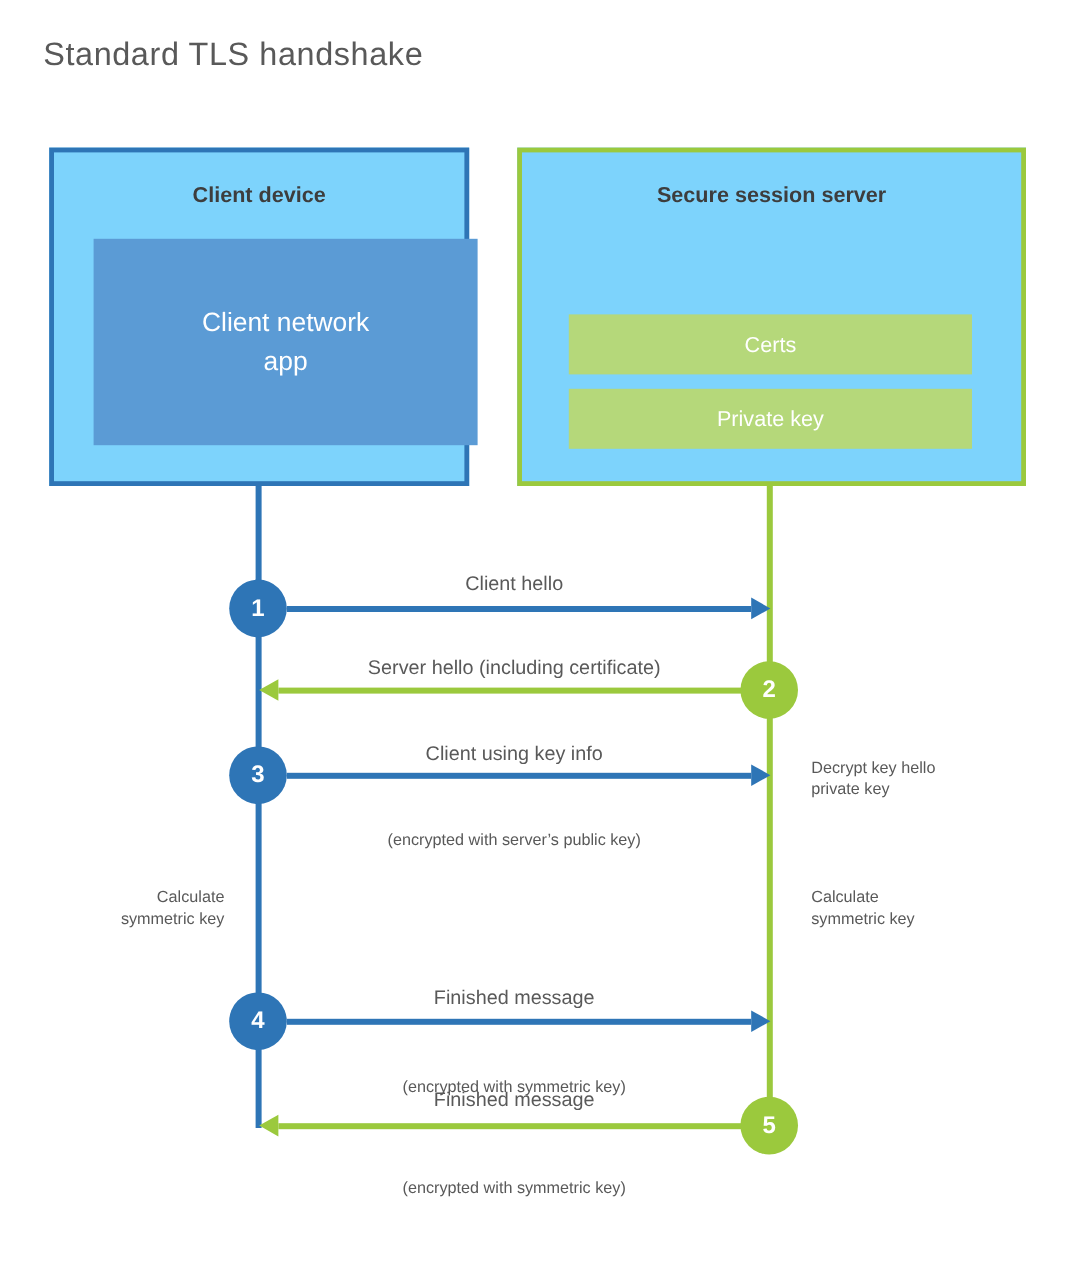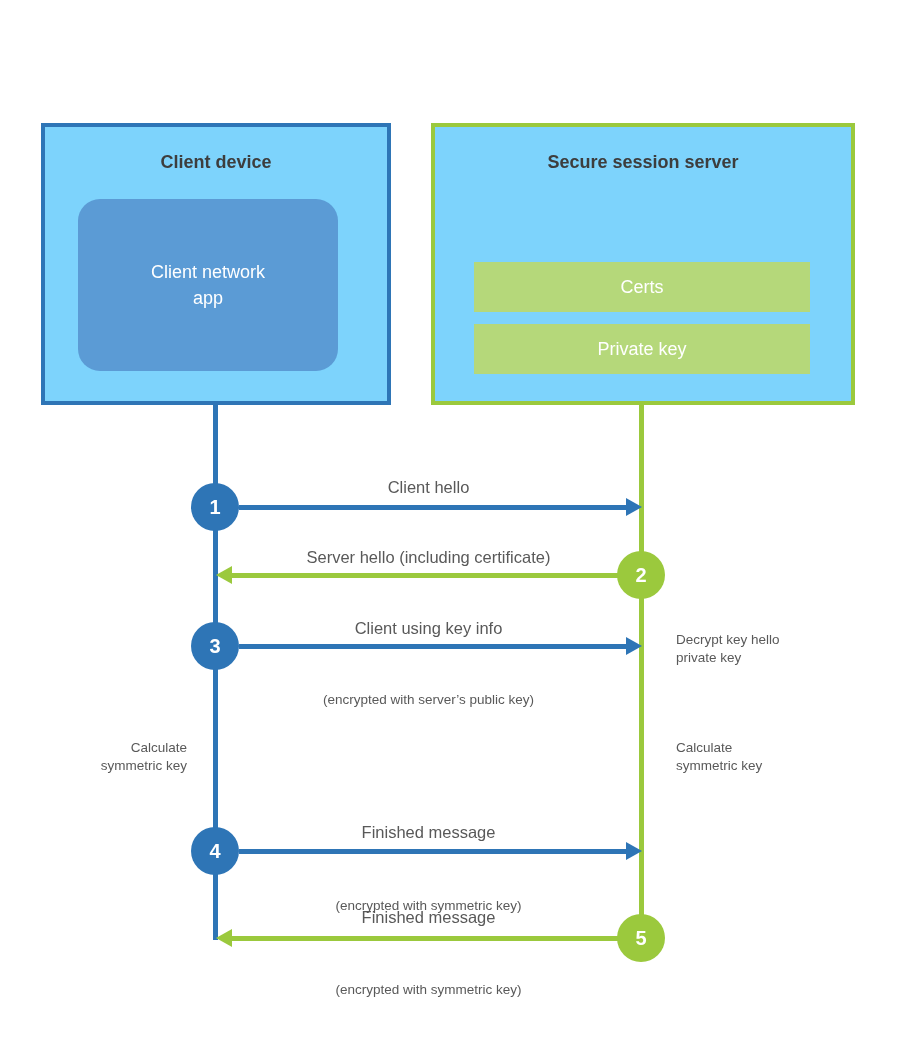--- a/index.html
+++ b/index.html
@@ -39,29 +39,28 @@
     position: absolute;
     left: 0; right: 0; top: 25px;
     text-align: center;
     font-size: 18px;
     font-weight: bold;
     color: var(--heading);
   }
   .app-box {
     position: absolute;
     left: 33px; top: 72px;
-    width: 260px; height: 172px;
+    width: 320px; height: 172px;
     background: var(--blue-fill);
     display: flex; align-items: center; justify-content: center;
     text-align: center;
     color: #ffffff;
-    font-size: 18px;
+    font-size: 22px;
     line-height: 1.45;
     white-space: pre-line;
-    border-radius: 22px;
   }
   .server-bar {
     position: absolute;
     left: 39px;
     width: 336px; height: 50px;
     background: var(--green-fill);
     display: flex; align-items: center; justify-content: center;
     color: #ffffff;
     font-size: 18px;
   }
@@ -120,20 +119,21 @@
     color: var(--text);
     white-space: pre-line;
   }
   .note-left { text-align: right; }
 </style>
 </head>
 <body>
 
 <div class="canvas">
 
+  <div class="page-title">Standard TLS handshake</div>
 
   <div class="actor-box client-box">
     <div class="actor-title">Client device</div>
     <div class="app-box">Client network
 app</div>
   </div>
 
   <div class="actor-box server-box">
     <div class="actor-title">Secure session server</div>
     <div class="server-bar bar-2">Certs</div>

